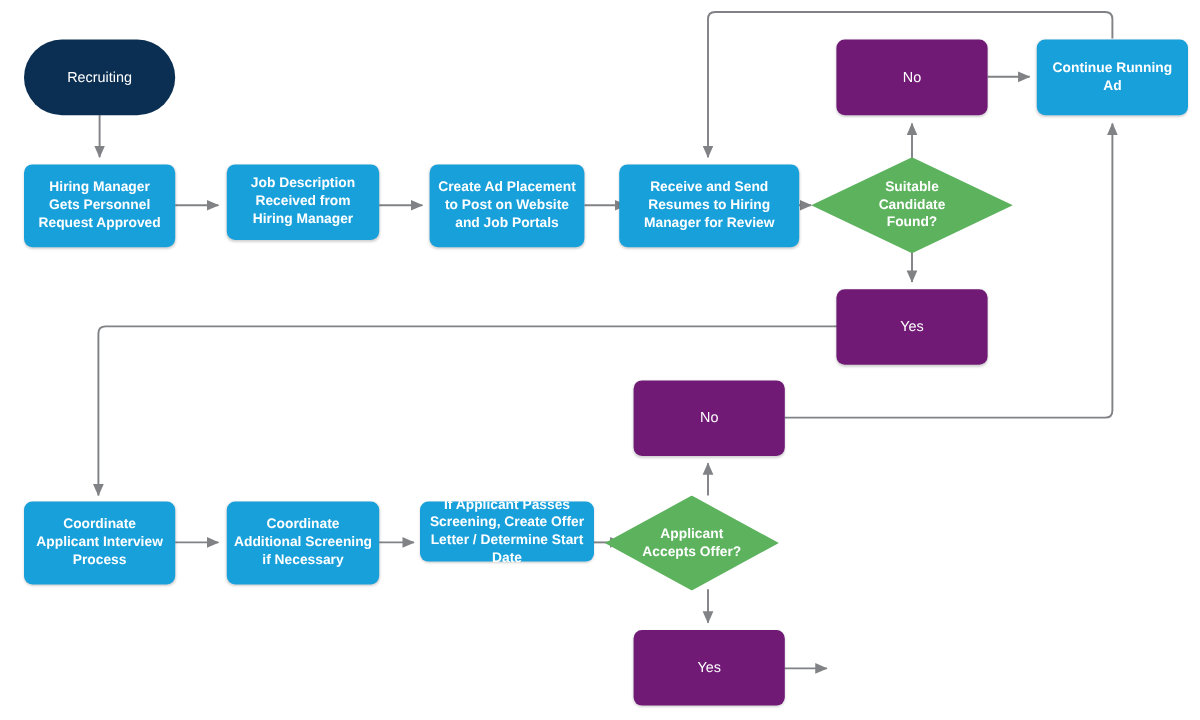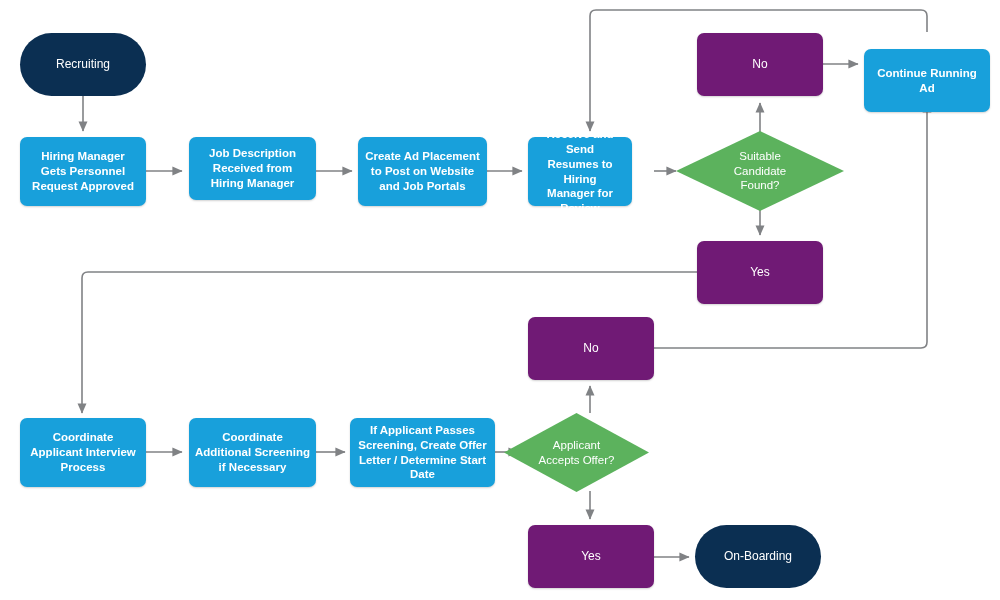--- a/index.html
+++ b/index.html
@@ -66,21 +66,21 @@
   }
   .diamond-wrap .label {
     position: absolute;
     inset: 0;
     display: flex;
     align-items: center;
     justify-content: center;
     text-align: center;
     color: #ffffff;
     font-size: 11.5px;
-    font-weight: 400;
+    font-weight: 700;
     line-height: 1.3;
     white-space: pre-line;
   }
   #edges {
     position: absolute;
     left: 0;
     top: 0;
     width: 1000px;
     height: 600px;
     z-index: 1;
@@ -150,40 +150,40 @@
 Received from
 Hiring Manager</span>
   </div>
 
   <div class="node process" style="left:358px; top:137px; width:129px; height:69px;">
     <span class="label">Create Ad Placement
 to Post on Website
 and Job Portals</span>
   </div>
 
-  <div class="node process" style="left:528px; top:137px; width:104px; height:69px;">
+  <div class="node process" style="left:516px; top:137px; width:150px; height:69px;">
     <span class="label">Receive and Send
 Resumes to Hiring
 Manager for Review</span>
   </div>
 
   <div class="diamond-wrap" style="left:676px; top:131px; width:168px; height:80px;">
     <svg viewBox="0 0 168 80" preserveAspectRatio="none">
       <polygon points="84,0 168,40 84,80 0,40" fill="#5cb25d"></polygon>
     </svg>
     <span class="label">Suitable
 Candidate
 Found?</span>
   </div>
 
   <div class="node decision-box" style="left:697px; top:33px; width:126px; height:63px;">
     <span class="label">No</span>
   </div>
 
-  <div class="node process" style="left:864px; top:33px; width:126px; height:63px;margin-top:16px;">
+  <div class="node process" style="left:864px; top:33px; width:126px; height:63px;">
     <span class="label">Continue Running
 Ad</span>
   </div>
 
   <div class="node decision-box" style="left:697px; top:241px; width:126px; height:63px;">
     <span class="label">Yes</span>
   </div>
 
   <div class="node decision-box" style="left:528px; top:317px; width:126px; height:63px;">
     <span class="label">No</span>
@@ -194,36 +194,33 @@
 Applicant Interview
 Process</span>
   </div>
 
   <div class="node process" style="left:189px; top:418px; width:127px; height:69px;">
     <span class="label">Coordinate
 Additional Screening
 if Necessary</span>
   </div>
 
-  <div class="node process" style="left:350px; top:418px; width:145px; height:69px;">
+  <div class="node process" style="left:350px; top:418px; width:145px; height:50px;">
     <span class="label">If Applicant Passes
 Screening, Create Offer
 Letter / Determine Start
 Date</span>
   </div>
 
   <div class="diamond-wrap" style="left:504px; top:413px; width:145px; height:79px;">
     <svg viewBox="0 0 145 79" preserveAspectRatio="none">
       <polygon points="72.5,0 145,39.5 72.5,79 0,39.5" fill="#5cb25d"></polygon>
     </svg>
     <span class="label">Applicant
 Accepts Offer?</span>
   </div>
 
   <div class="node decision-box" style="left:528px; top:525px; width:126px; height:63px;">
     <span class="label">Yes</span>
   </div>
 
-  <div class="node terminator" style="left:695px; top:525px; width:126px; height:63px;">
-    <span class="label">On-Boarding</span>
-  </div>
 
 </div>
 
 </body></html>

